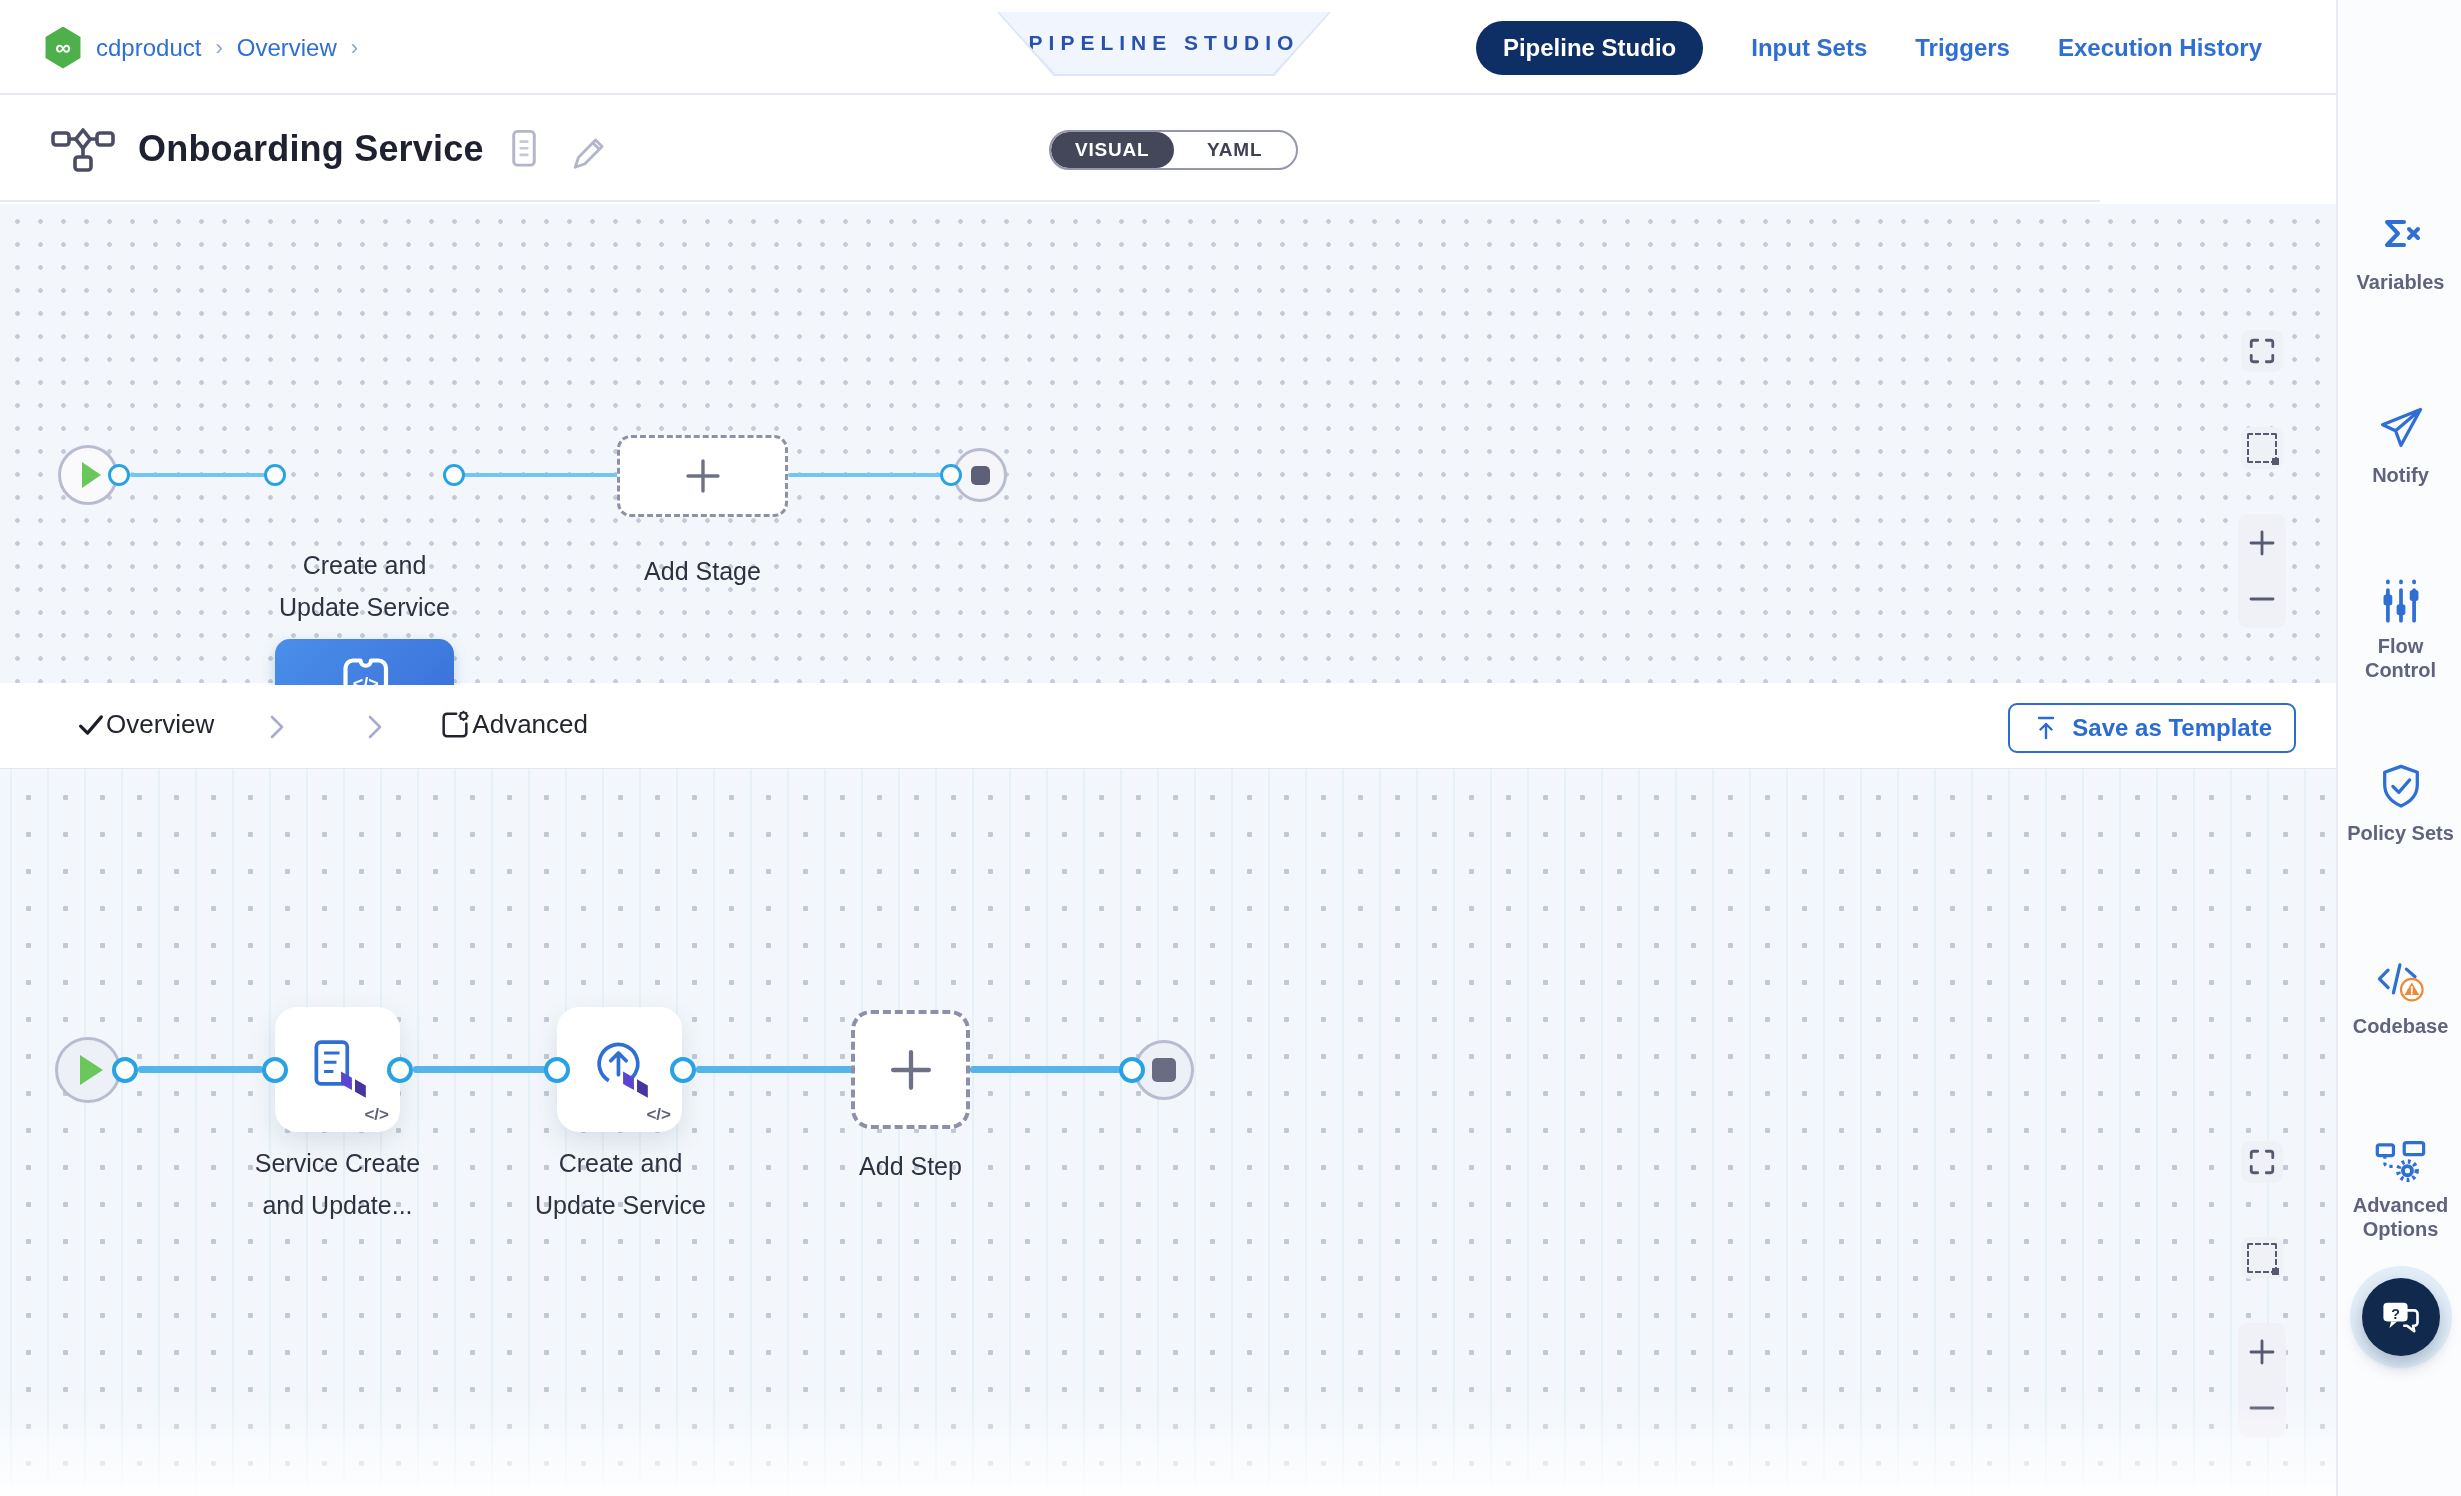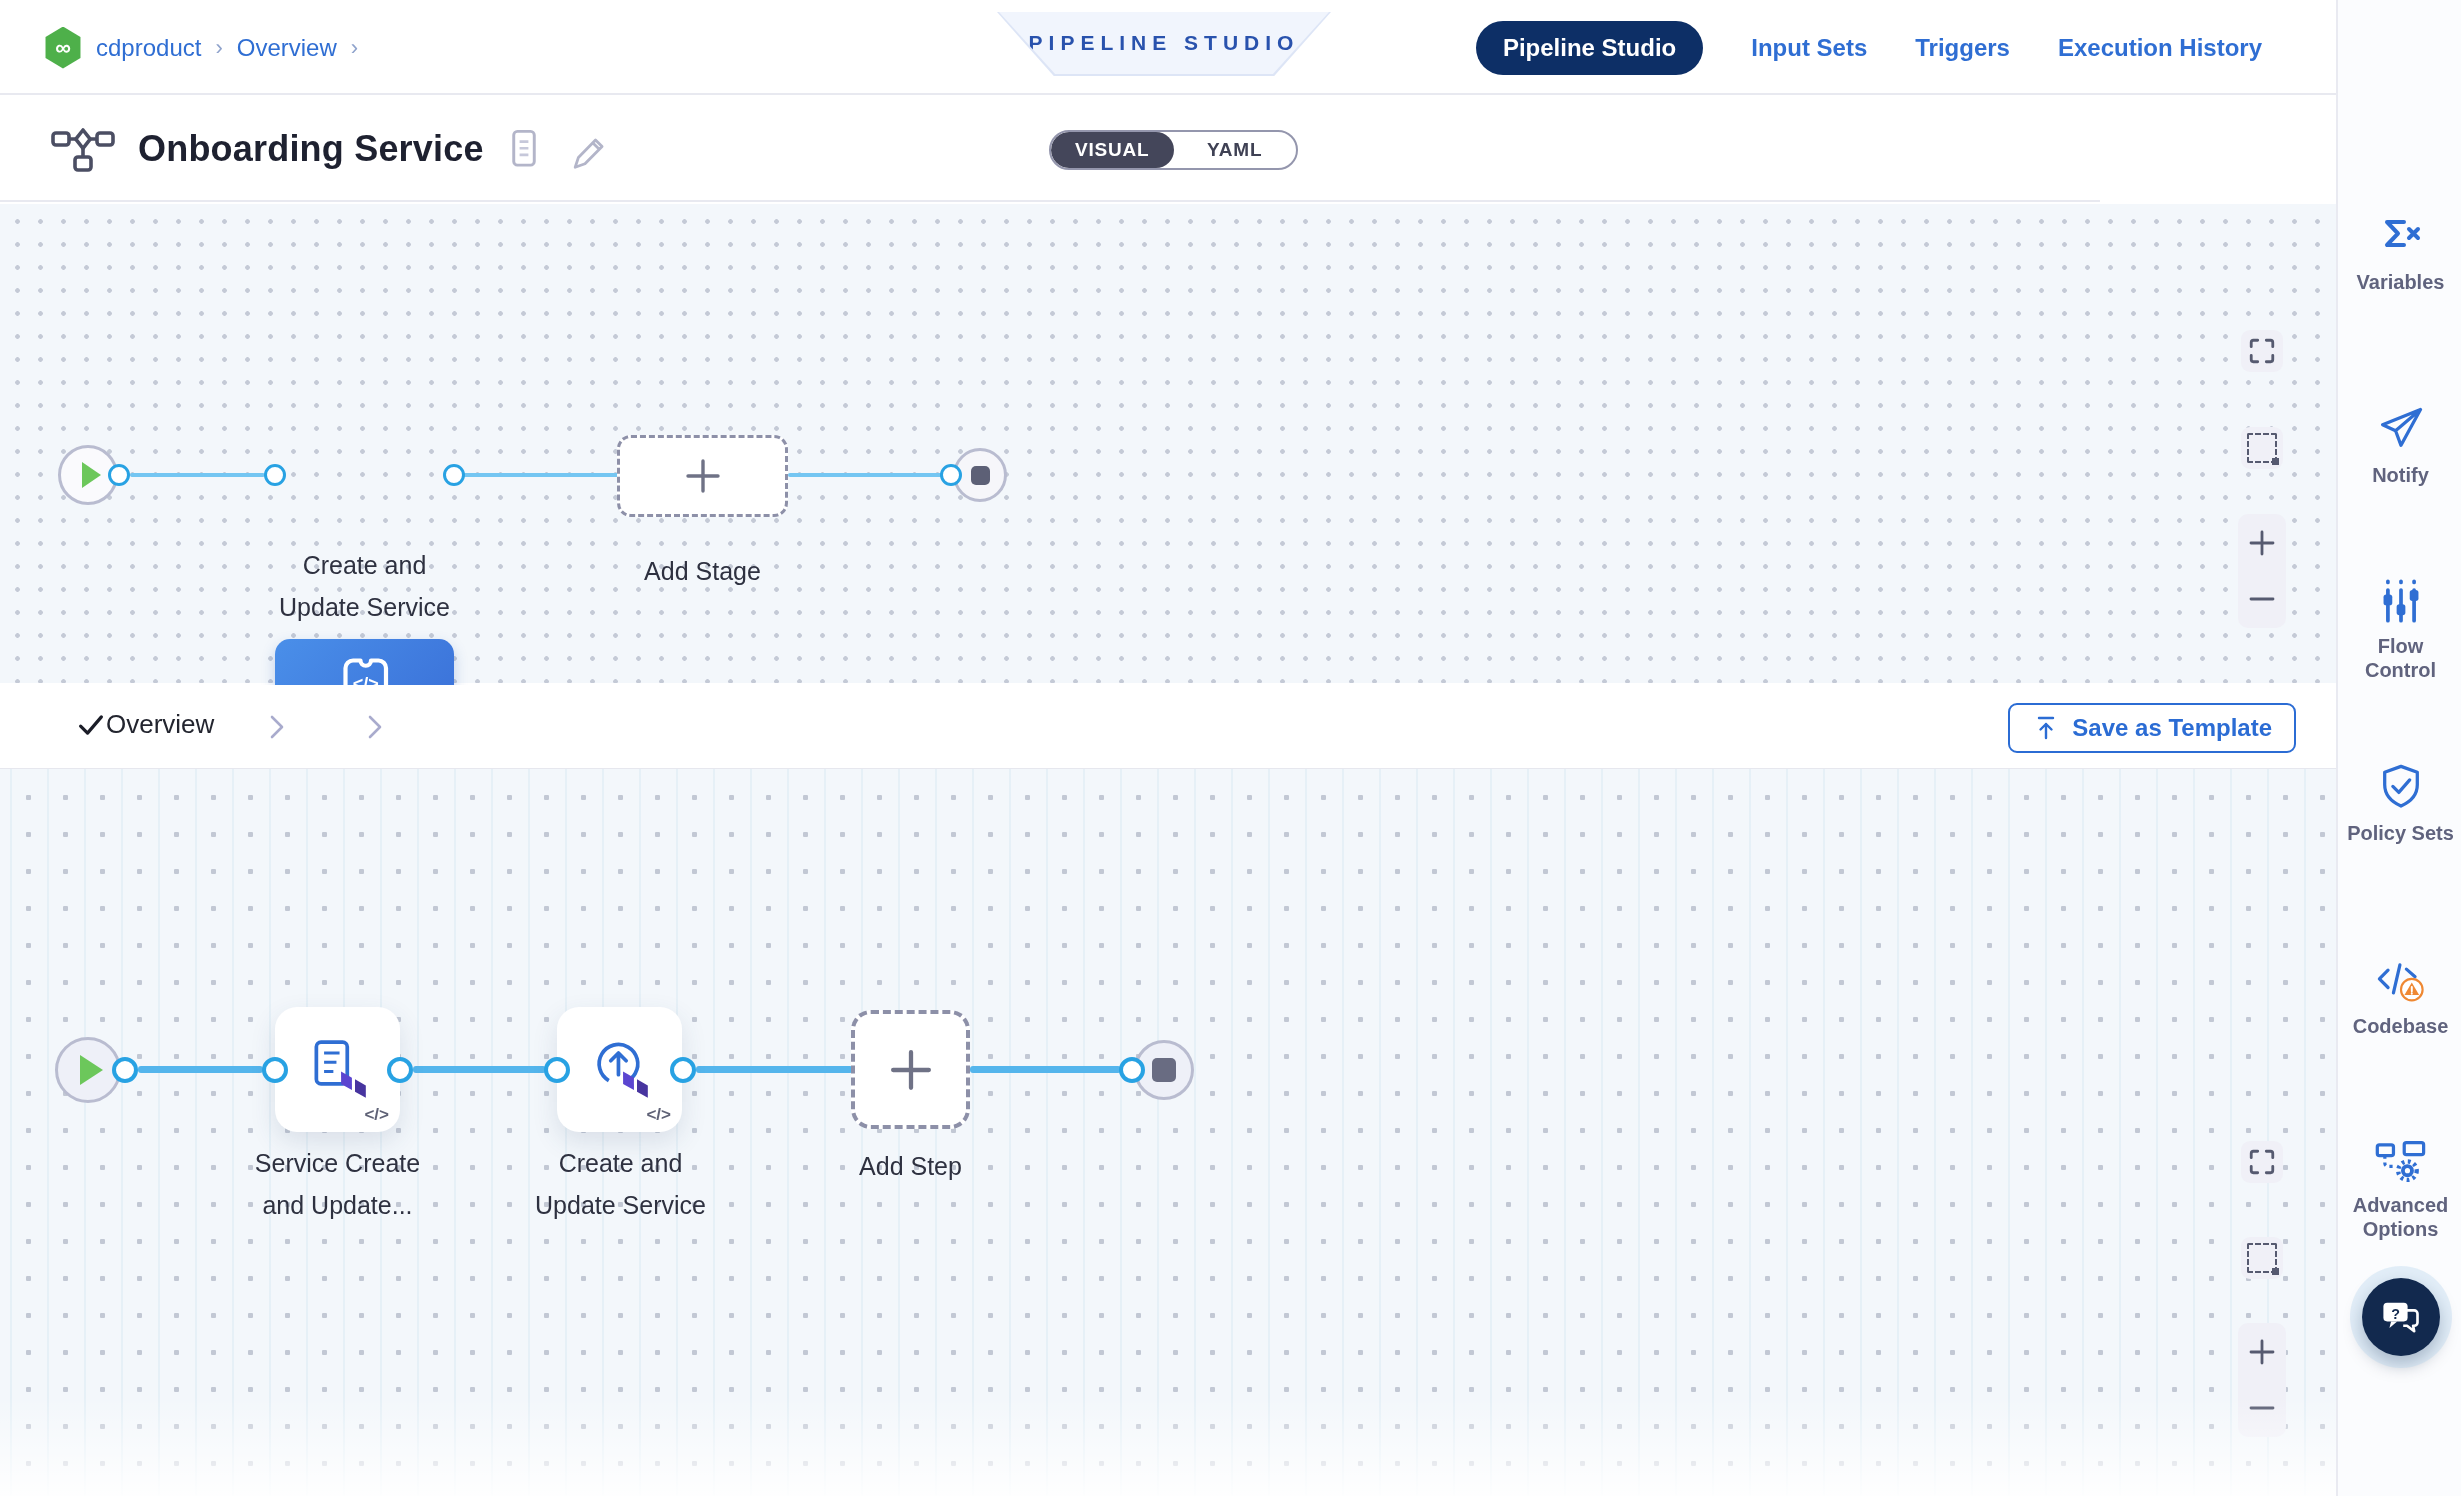--- a/index.html
+++ b/index.html
@@ -229,20 +229,28 @@
       <span class="cfg-sep">
         <svg width="22" height="32" viewBox="0 0 22 32">
             <polyline points="6,6 16,16 6,26" fill="none" stroke="#a9abcd" stroke-width="2.6" stroke-linecap="round" stroke-linejoin="round"></polyline>
           </svg>
       </span>
       <span class="cfg-sep">
         <svg width="22" height="32" viewBox="0 0 22 32">
             <polyline points="6,6 16,16 6,26" fill="none" stroke="#a9abcd" stroke-width="2.6" stroke-linecap="round" stroke-linejoin="round"></polyline>
           </svg>
       </span>
+      <div class="cfg-tab">
+        <svg width="34" height="34" viewBox="0 0 30 30">
+          <path d="M16,5 H8 a3,3 0 0 0 -3,3 v14 a3,3 0 0 0 3,3 h14 a3,3 0 0 0 3,-3 V14" fill="none" stroke="#23242f" stroke-width="2.2" stroke-linecap="round"></path>
+          <circle cx="22.5" cy="7" r="3" fill="none" stroke="#23242f" stroke-width="1.8"></circle>
+          <path d="M22.5,2.5 v2 M22.5,9.5 v2 M18,7 h2 M25,7 h2 M19.4,3.9 l1.4,1.4 M24.2,8.7 l1.4,1.4 M25.6,3.9 l-1.4,1.4 M20.8,8.7 l-1.4,1.4" stroke="#23242f" stroke-width="1.3"></path>
+        </svg>
+        <span>Advanced</span>
+      </div>
 
       <div class="tmpl-btn">
         <svg width="28" height="28" viewBox="0 0 28 28">
           <path d="M7,4 h14 M14,24 V10 M14,10 l-5.5,5.5 M14,10 l5.5,5.5" fill="none" stroke="#2b6cd4" stroke-width="2.4" stroke-linecap="round" stroke-linejoin="round"></path>
         </svg>
         <span>Save as Template</span>
       </div>
     </div>
 
     <div class="canvas" id="step-canvas">

